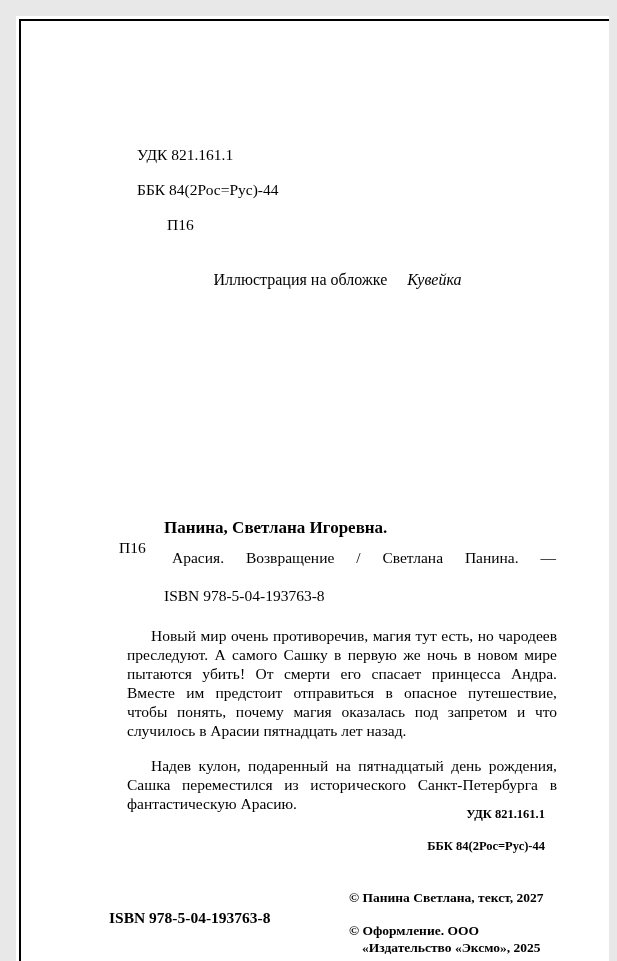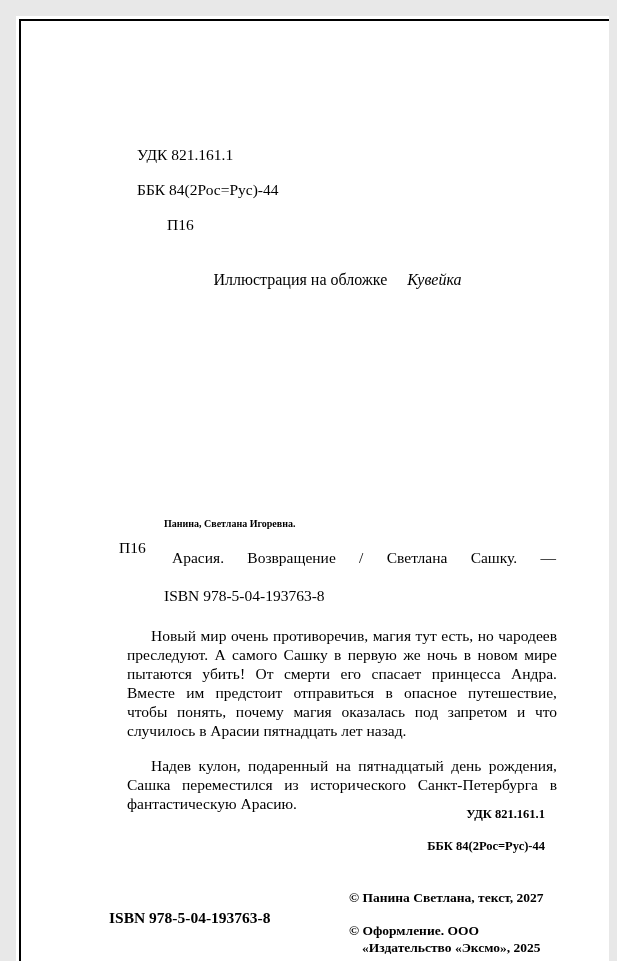--- a/index.html
+++ b/index.html
@@ -40,21 +40,21 @@
     font-size: 16px;
     margin-left: 26px;
   }
   .credit .italic { font-style: italic; }
 
   
   .bib-author {
     position: absolute;
     left: 140px;
     top: 494px;
-    font-size: 10px;
+    font-size: 17px;
     font-weight: bold;
   }
   .bib-code {
     position: absolute;
     left: 95px;
     top: 515px;
     font-size: 15.5px;
   }
   .bib-entry {
     position: absolute;
@@ -130,21 +130,21 @@
   </div>
 
   <div class="credit">
     <span>Иллюстрация на обложке</span>
     <span class="italic">Кувейка</span>
   </div>
 
   <div class="bib-author">Панина, Светлана Игоревна.</div>
   <div class="bib-code">П16</div>
   <div class="bib-entry">
-    <div class="just">Арасия. Возвращение / Светлана Сашку. —</div>
+    <div class="just">Арасия. Возвращение / Светлана Панина. —</div>
   </div>
   <div class="bib-isbn">ISBN 978-5-04-193763-8</div>
 
   <div class="annotation">
     <p>Новый мир очень противоречив, магия тут есть, но чародеев преследуют. А самого Сашку в первую же ночь в новом мире пытаются убить! От смерти его спасает принцесса Андра. Вместе им предстоит отправиться в опасное путешествие, чтобы понять, почему магия оказалась под запретом и что случилось в Арасии пятнадцать лет назад.</p>
     <p>Надев кулон, подаренный на пятнадцатый день рождения, Сашка переместился из исторического Санкт-Петербурга в фантастическую Арасию.</p>
   </div>
 
   <div class="udk-right">
     <div>УДК 821.161.1</div>

